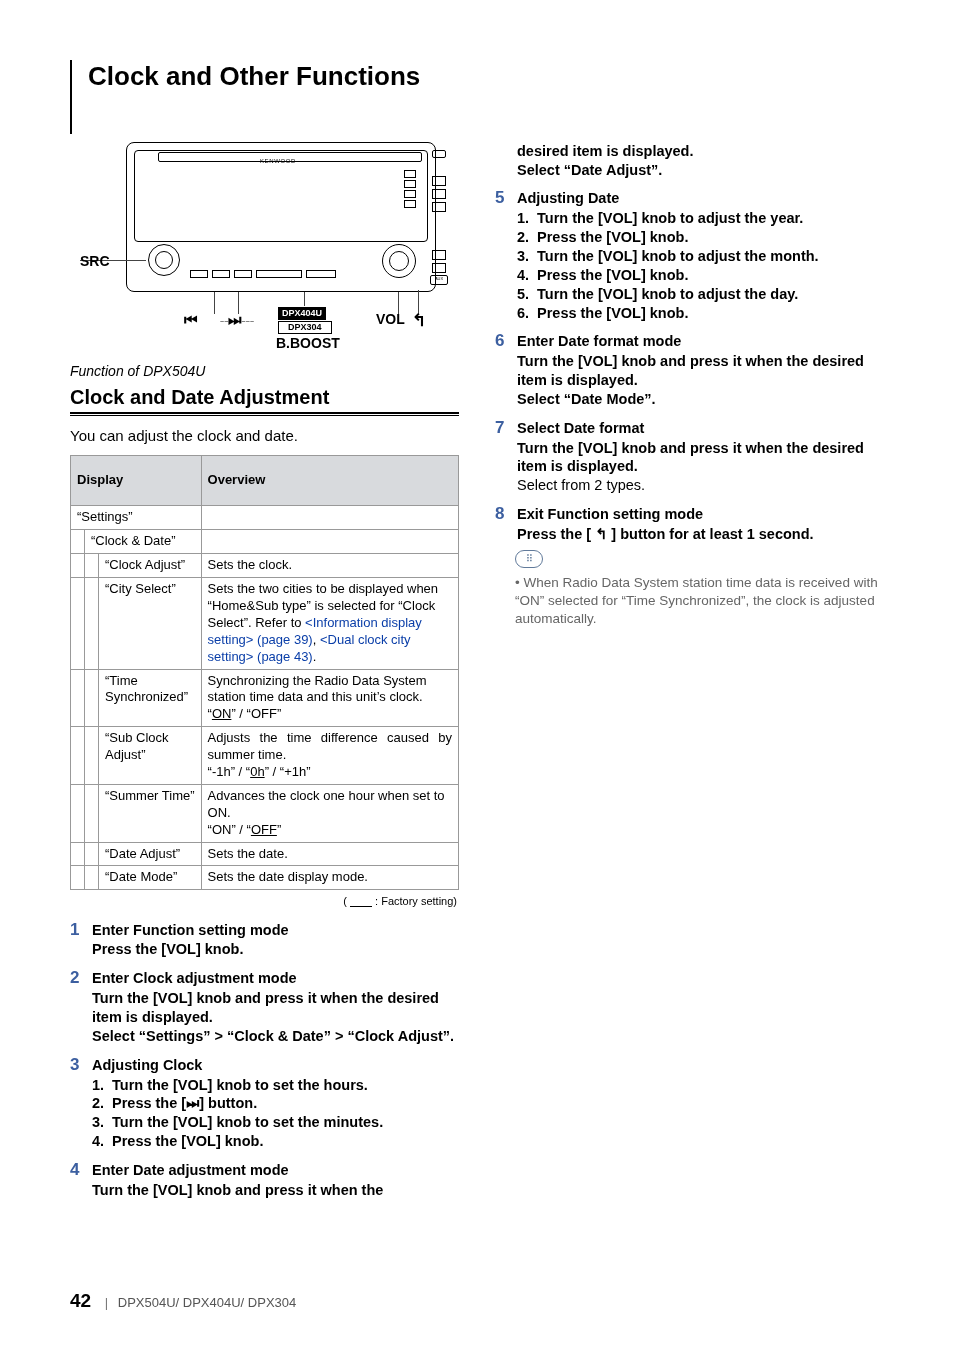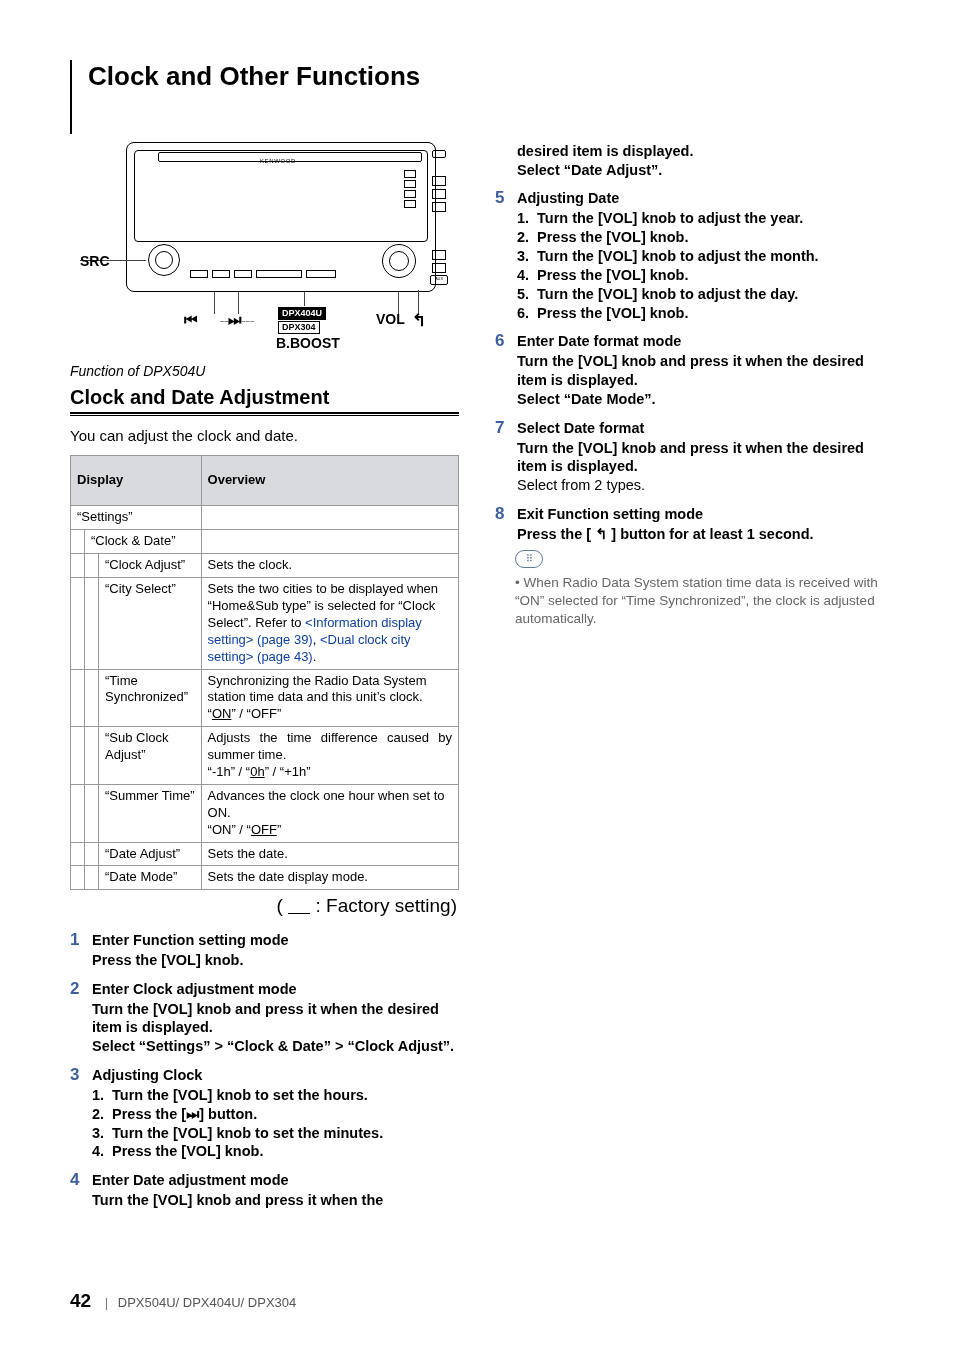--- a/index.html
+++ b/index.html
@@ -58,21 +58,21 @@
   .back-line   { left: 338px; top: 148px; width: 1px; height: 24px; }
 
   .callout-label { position: absolute; font-weight: 700; font-size: 14px; }
   .lbl-src  { top: 110px; left: 0; }
   .lbl-prev { top: 168px; left: 104px; font-size: 15px;}
   .lbl-next { top: 168px; left: 148px; font-size: 15px;}
   .lbl-vol  { top: 168px; left: 296px; }
   .lbl-back { top: 168px; left: 332px; font-size: 17px;}
   .model-badge { position: absolute; left: 198px; font-size: 9px; font-weight: 700; color: #fff; background: #000; padding: 1px 4px; }
   .mb1 { top: 165px; }
-  .mb2 { top: 179px; color:#000; background:#fff; border:1px solid #000; padding:0 3px;}
+  .mb2 { top: 179px; color:#000; background:#fff; border:1px solid #000; padding:0 9px;}
   .lbl-bboost { top: 192px; left: 196px; }
 
   .func-of { font-style: italic; font-size: 14px; margin-bottom: 4px; }
   h2.section-h {
     font-size: 20px; font-weight: 700; margin-bottom: 2px;
   }
   .section-rule { height: 4px; border-top: 2px solid #000; border-bottom: 1px solid #000; margin-bottom: 10px; }
   .intro { margin-bottom: 10px; font-size: 15px;}
 
   table.settings { border-collapse: collapse; width: 100%; font-size: 13px; }
@@ -80,21 +80,21 @@
     background: #d8dadd; text-align: left; font-weight: 700;
     border: 1px solid #999; padding: 16px 6px;
   }
   table.settings td { border: 1px solid #999; padding: 3px 6px; vertical-align: top; }
   td.indent2 { border-left: none; }
   td.spacer { border-right: none; border-bottom:none;}
   td.spacerb { border-right:none; }
   .blue { color: #0a3ea8; }
   .u { text-decoration: underline; }
   .justify { text-align: justify; text-justify: inter-word; }
-  .factory-note { text-align: right; font-size: 19px; margin: 4px 2px 12px 0; }
+  .factory-note { text-align: right; font-size: 11px; margin: 4px 2px 12px 0; }
   .factory-note .uline { display:inline-block; border-bottom:1px solid #000; width:22px; vertical-align: -2px;}
 
   .step { display: flex; gap: 8px; margin-bottom: 10px; }
   .step-num { font-size: 17px; font-weight: 700; color: #3c5fa0; min-width: 14px; line-height: 1.1; }
   .step-body { flex: 1; }
   .step-title { font-weight: 700; font-size: 14.5px; margin-bottom: 1px; }
   .step-text { font-weight: 700; font-size: 14.5px; }
   .step-sub { font-weight: 400; font-size: 14.5px; }
   .substeps { margin-top: 1px; }
   .substep { font-weight: 700; font-size: 14.5px; display:flex; gap:4px;}

